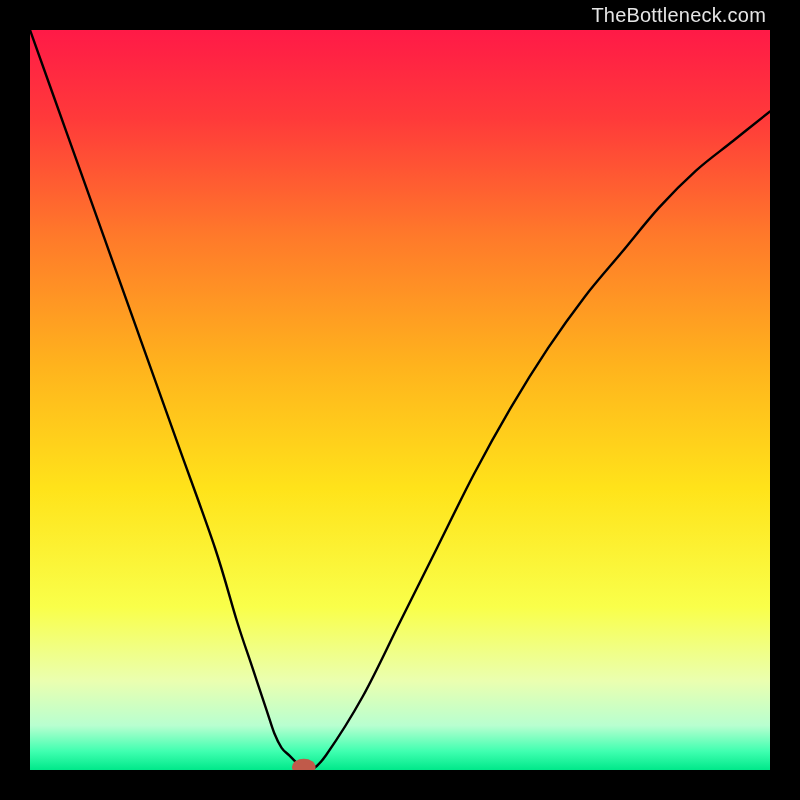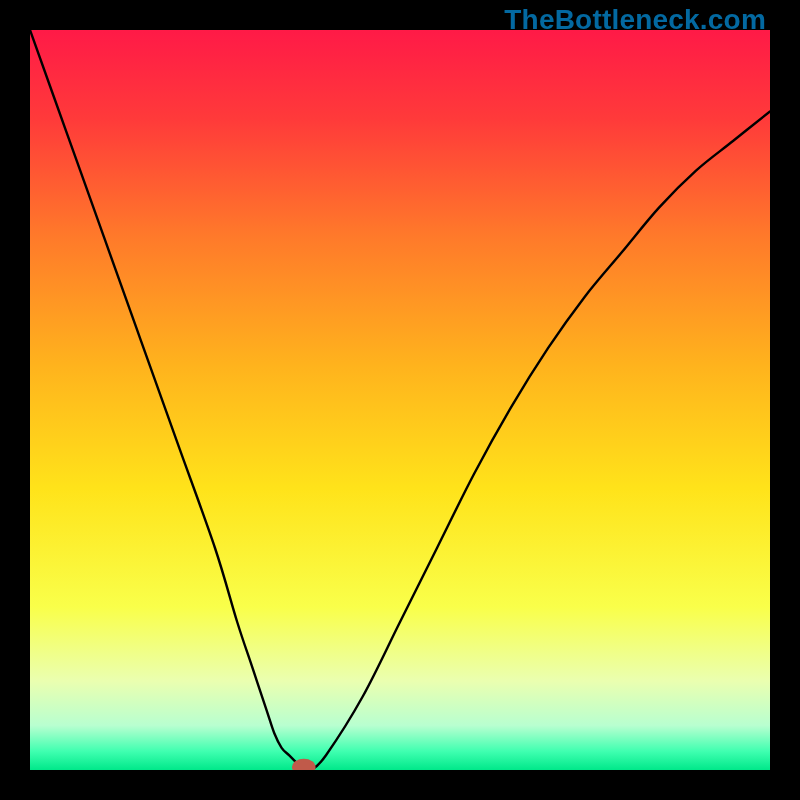--- a/index.html
+++ b/index.html
@@ -25,23 +25,23 @@
     left: 30px;
     top: 30px;
     width: 740px;
     height: 740px;
     overflow: hidden;
   }
   .watermark {
     position: absolute;
     top: 4px;
     right: 34px;
-    font-size: 28px;
-    font-weight: 700;
-    color: #0369a1;
+    font-size: 20px;
+    font-weight: 400;
+    color: #e5e5e5;
     letter-spacing: 0.2px;
     z-index: 10;
     user-select: none;
   }
   svg {
     display: block;
   }
 </style>
 </head>
 <body>

